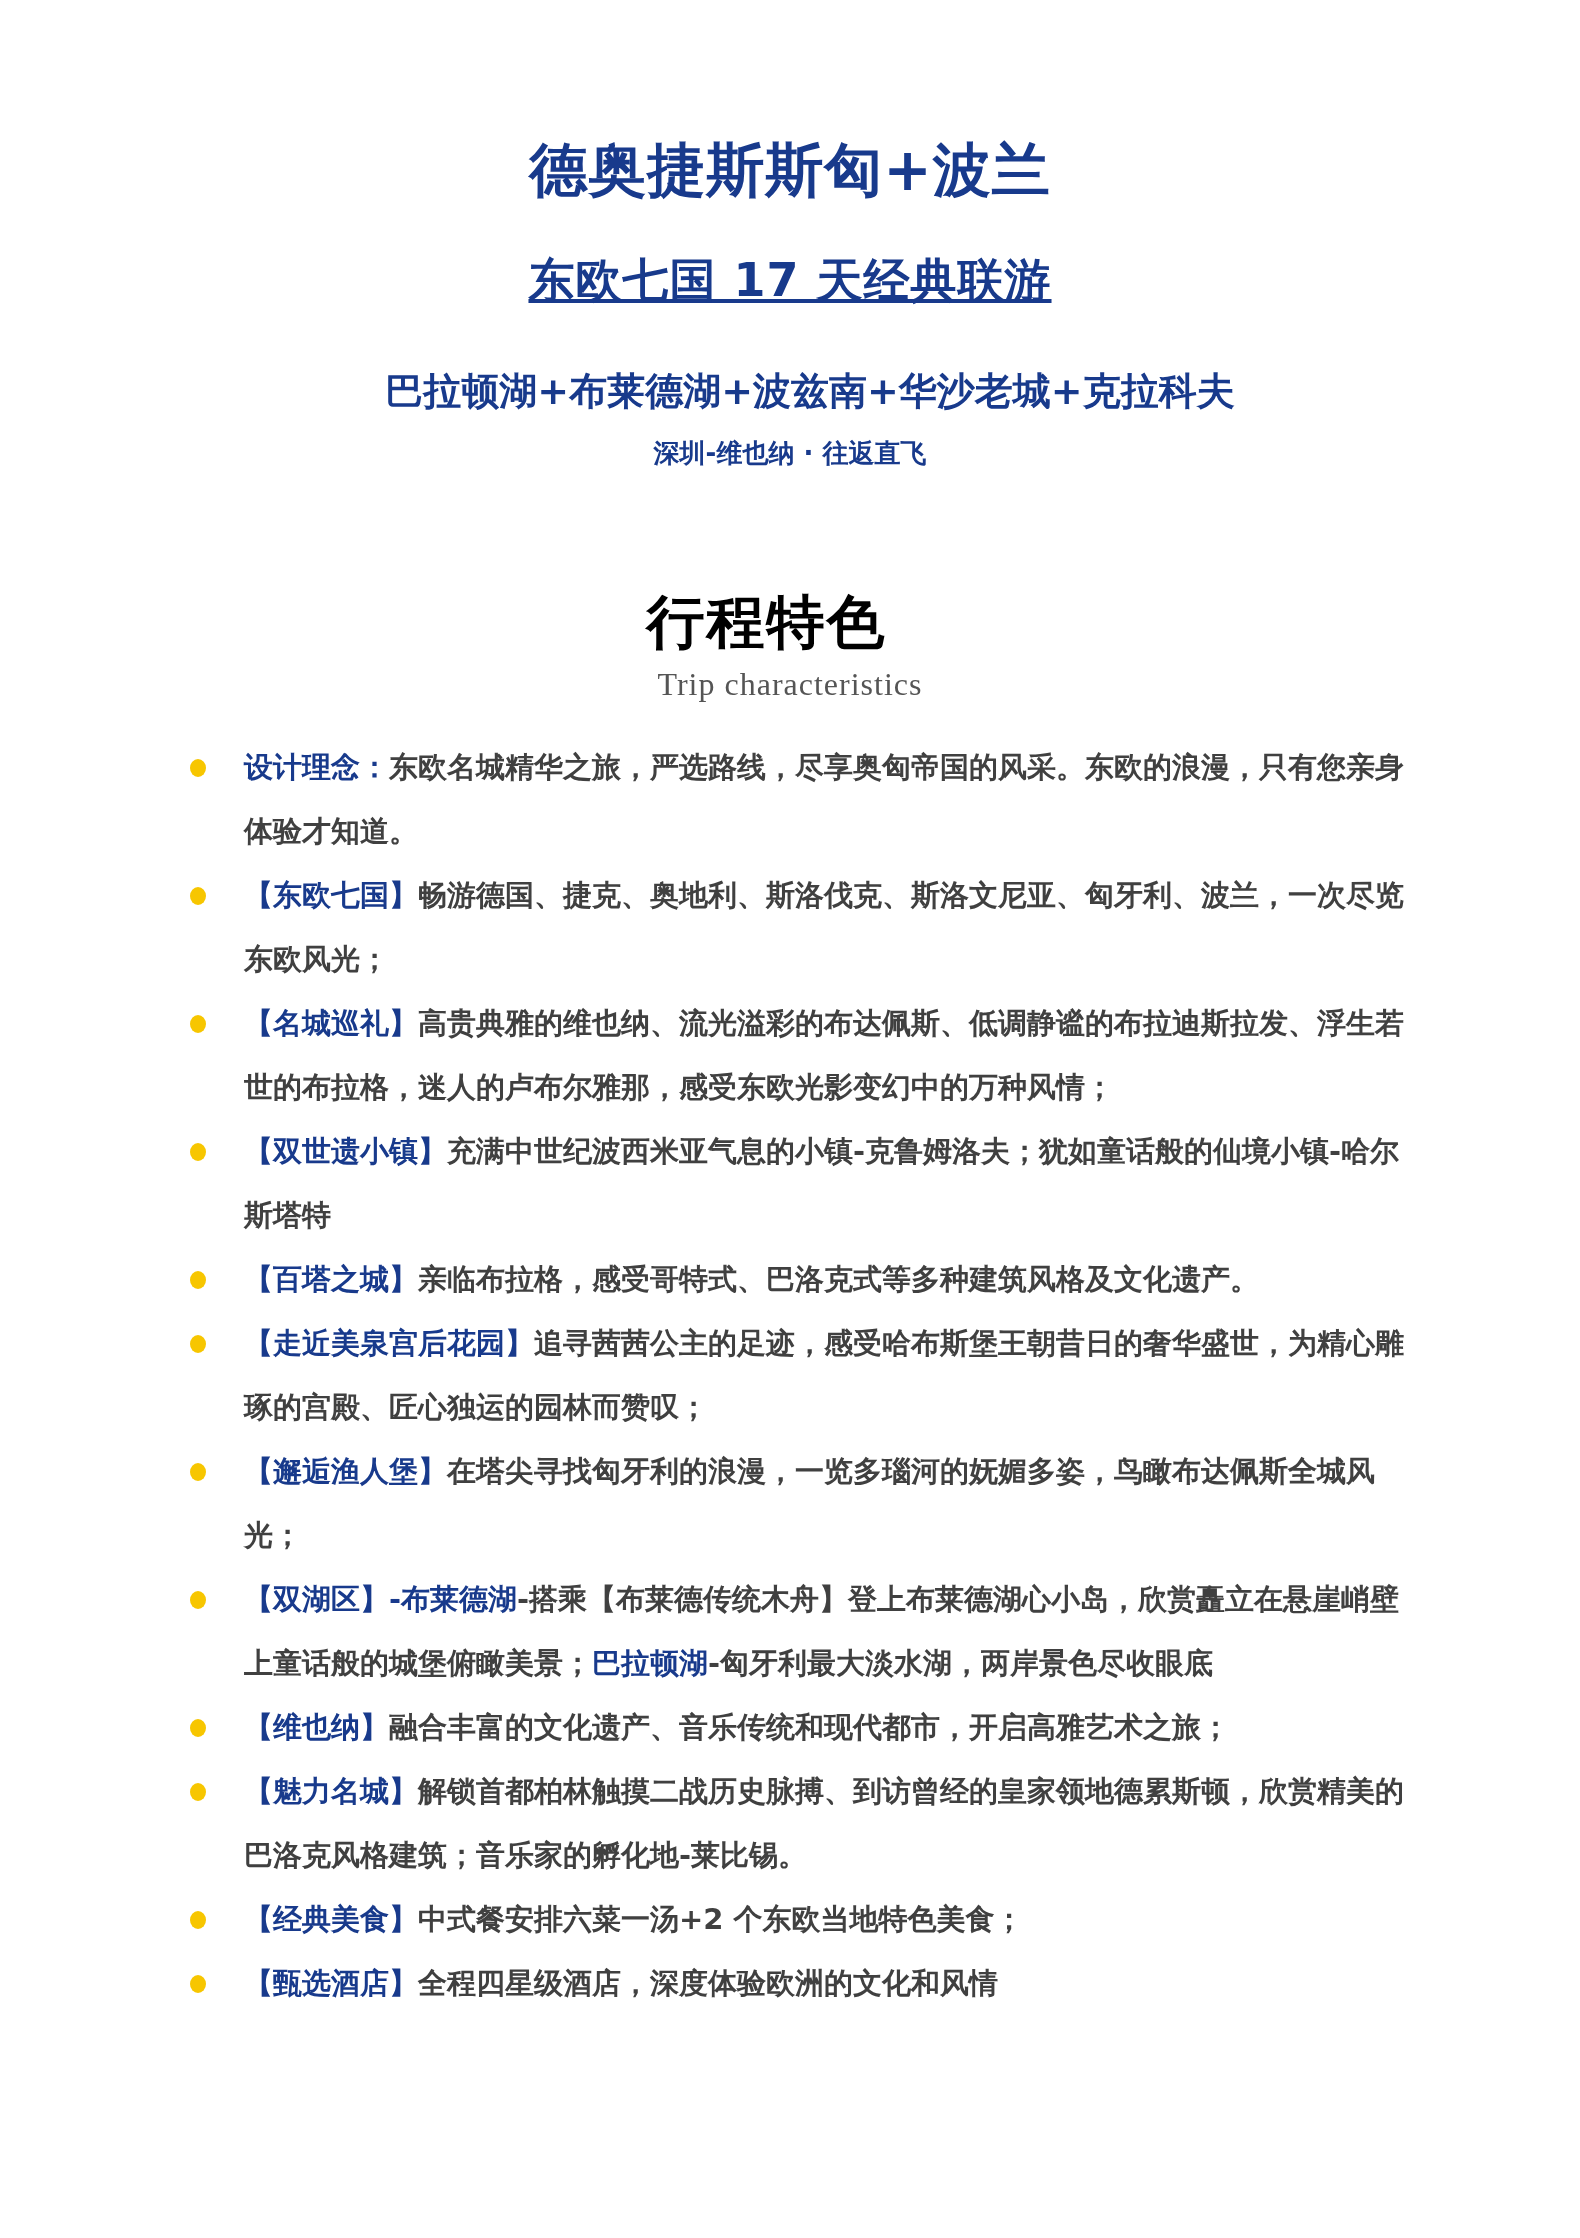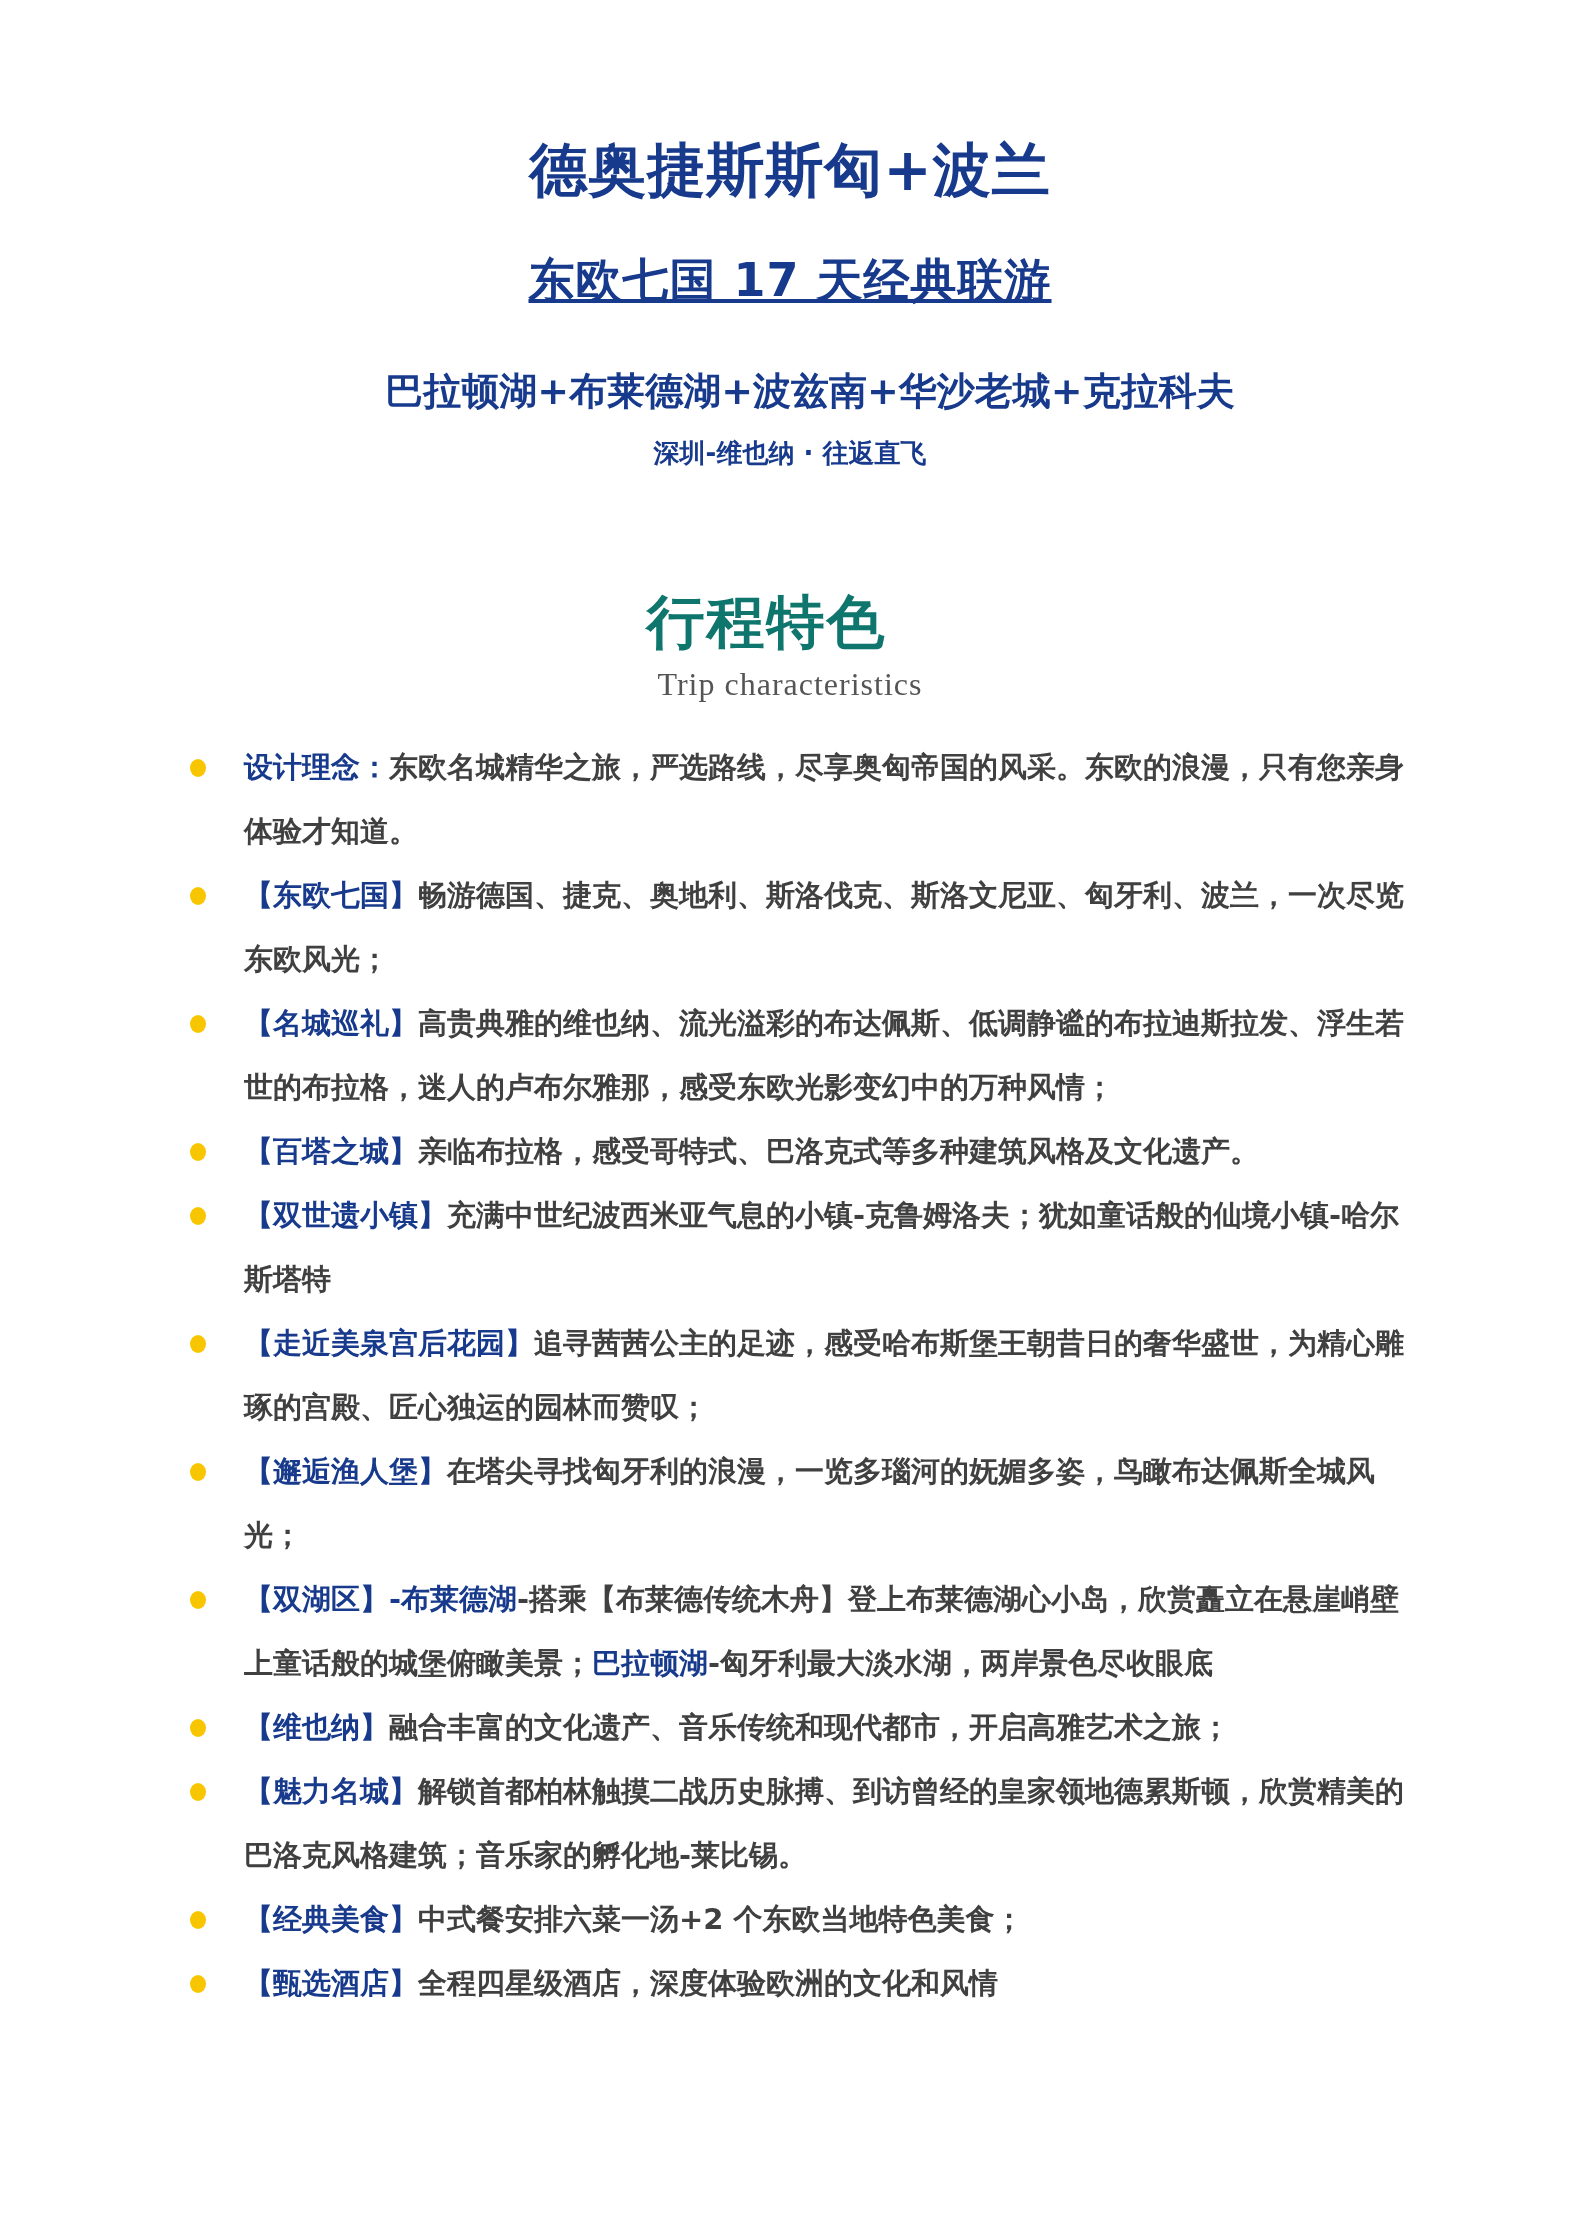--- a/index.html
+++ b/index.html
@@ -18,21 +18,21 @@
       color: #183a8c;
       font-weight: bold;
       white-space: nowrap;
     }
     .t1 { top: 132px; font-size: 58px; letter-spacing: 1px; }
     .t2 { top: 250px; font-size: 46px; letter-spacing: 1px; text-decoration: underline; }
     .t3 { top: 366px; font-size: 38px; left: 20px; }
     .t4 { top: 436px; font-size: 26px; left: 0; width: 1580px; padding-left: 0; }
     .section-title {
       position: absolute; left: 0; width: 1533px; top: 584px;
-      text-align: center; color: #0f766e; font-weight: bold; font-size: 58px;
+      text-align: center; color: #000000; font-weight: bold; font-size: 58px;
       letter-spacing: 2px;
     }
     .section-sub {
       position: absolute; left: 0; width: 1580px; top: 666px;
       text-align: center; color: #555555; font-size: 32px;
       font-family: Liberation Serif, serif;
       letter-spacing: 1px;
     }
     .features {
       position: absolute;
@@ -81,25 +81,25 @@
   <li class="feature">
     <span class="bullet"></span>
     <span class="label">【东欧七国】</span><span>畅游德国、捷克、奥地利、斯洛伐克、斯洛文尼亚、匈牙利、波兰，一次尽览东欧风光；</span>
   </li>
   <li class="feature">
     <span class="bullet"></span>
     <span class="label">【名城巡礼】</span><span>高贵典雅的维也纳、流光溢彩的布达佩斯、低调静谧的布拉迪斯拉发、浮生若世的布拉格，迷人的卢布尔雅那，感受东欧光影变幻中的万种风情；</span>
   </li>
   <li class="feature">
     <span class="bullet"></span>
-    <span class="label">【百塔之城】</span><span>亲临布拉格，感受哥特式、巴洛克式等多种建筑风格及文化遗产。</span>
+    <span class="label">【双世遗小镇】</span><span>充满中世纪波西米亚气息的小镇-克鲁姆洛夫；犹如童话般的仙境小镇-哈尔斯塔特</span>
   </li>
   <li class="feature">
     <span class="bullet"></span>
-    <span class="label">【双世遗小镇】</span><span>充满中世纪波西米亚气息的小镇-克鲁姆洛夫；犹如童话般的仙境小镇-哈尔斯塔特</span>
+    <span class="label">【百塔之城】</span><span>亲临布拉格，感受哥特式、巴洛克式等多种建筑风格及文化遗产。</span>
   </li>
   <li class="feature">
     <span class="bullet"></span>
     <span class="label">【走近美泉宫后花园】</span><span>追寻茜茜公主的足迹，感受哈布斯堡王朝昔日的奢华盛世，为精心雕琢的宫殿、匠心独运的园林而赞叹；</span>
   </li>
   <li class="feature">
     <span class="bullet"></span>
     <span class="label">【邂逅渔人堡】</span><span>在塔尖寻找匈牙利的浪漫，一览多瑙河的妩媚多姿，鸟瞰布达佩斯全城风光；</span>
   </li>
   <li class="feature">

